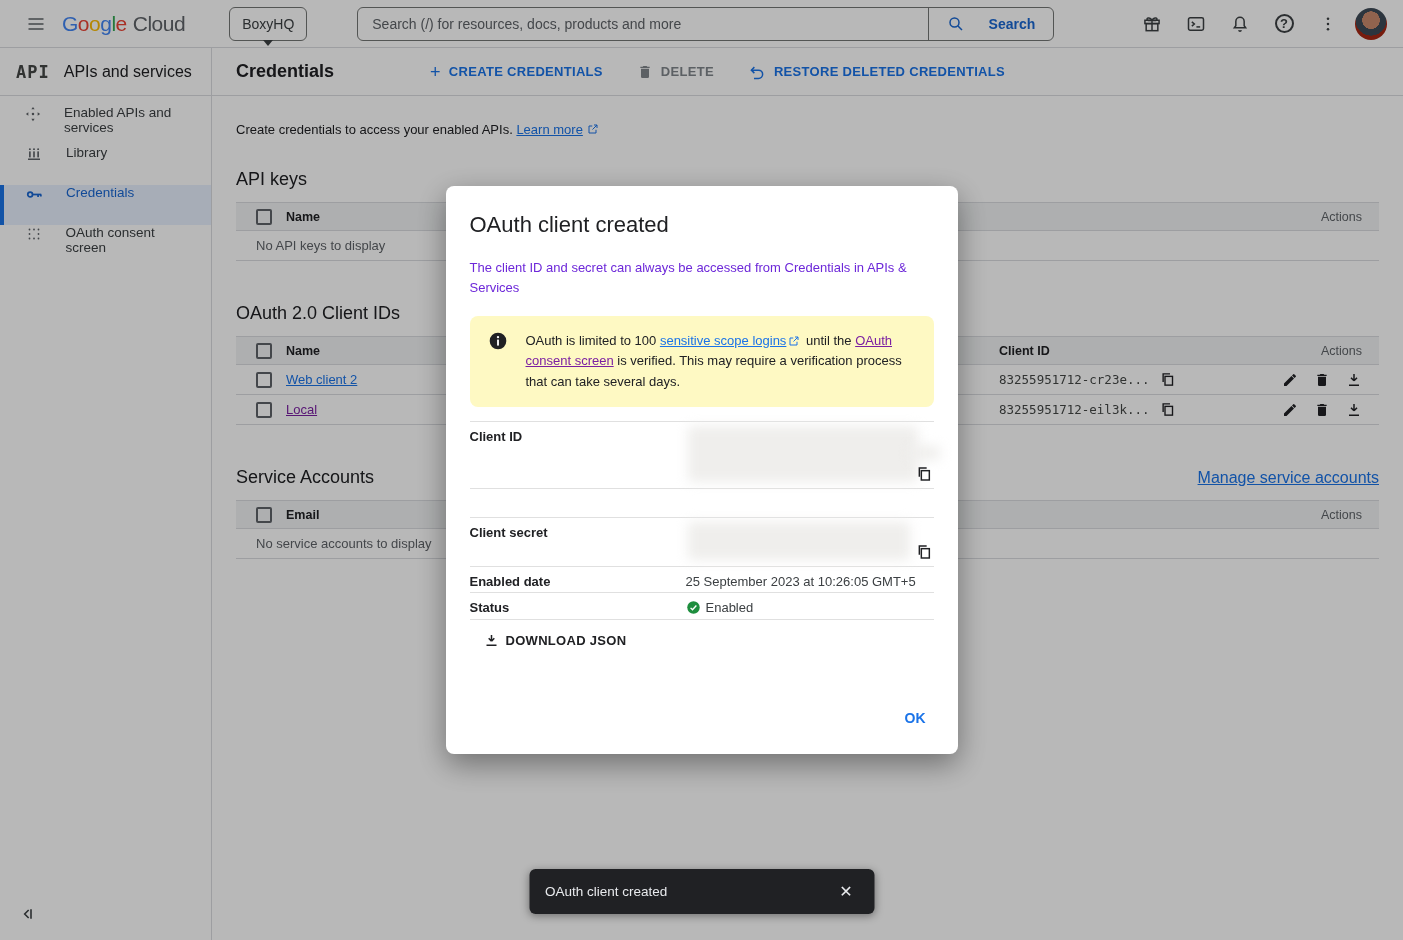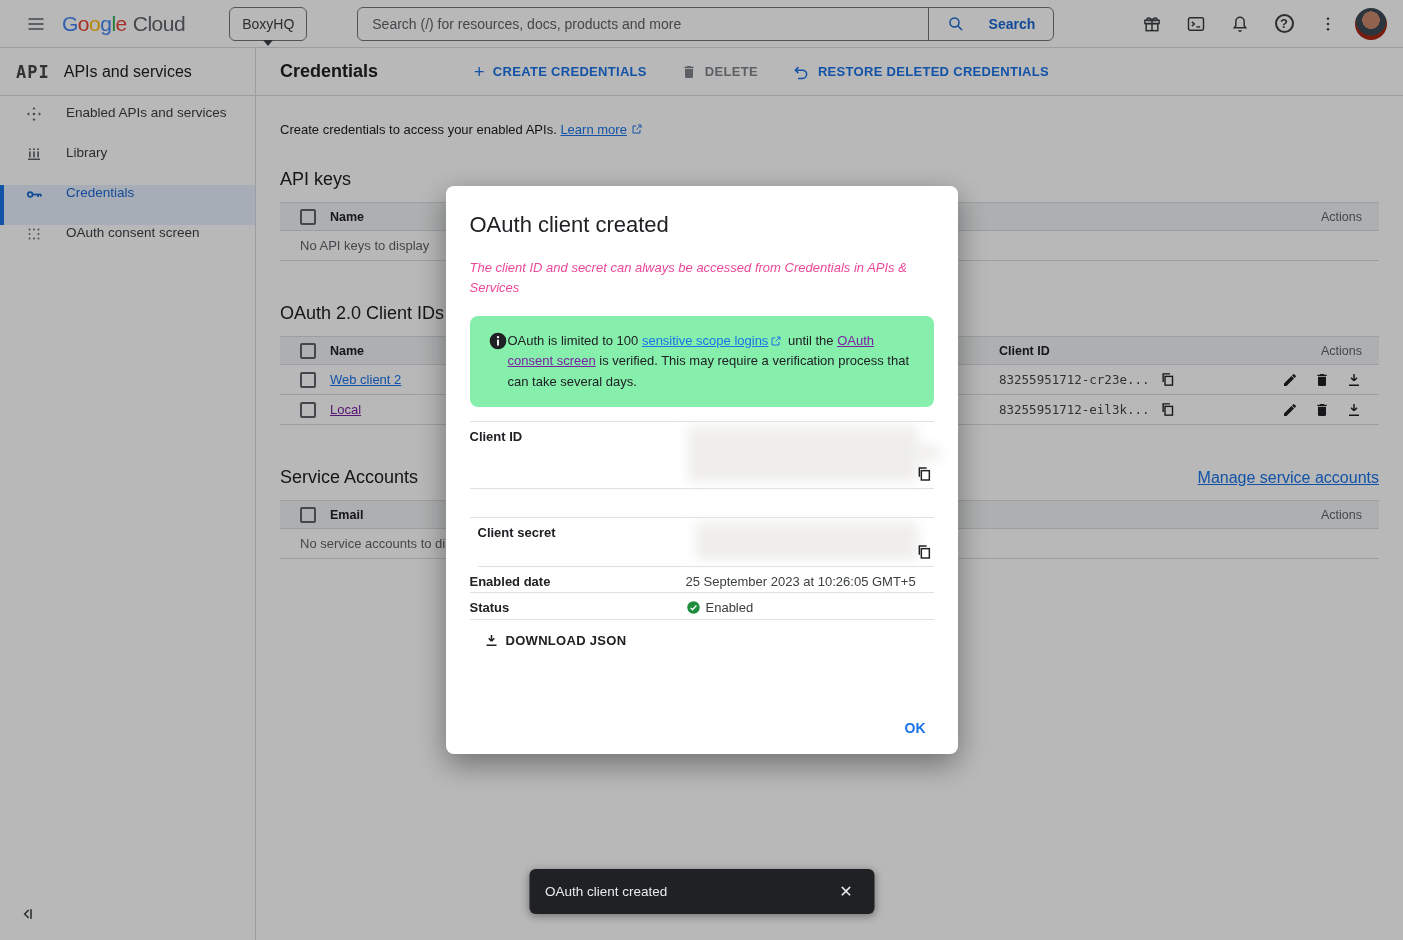--- a/index.html
+++ b/index.html
@@ -26,21 +26,21 @@
   .search-btn { display: flex; align-items: center; gap: 24px; padding: 0 18px; border-left: 1px solid #747775;
                 color: #1967d2; font-weight: bold; font-size: 14px; cursor: pointer; }
   .topbar-right { margin-left: auto; display: flex; align-items: center; gap: 10px; }
   .tb-icon { width: 34px; height: 34px; display: flex; align-items: center; justify-content: center; cursor: pointer; }
   .help-circle { width: 19px; height: 19px; border: 2px solid #3c4043; border-radius: 50%; color: #3c4043;
                  font-size: 13px; font-weight: bold; display: flex; align-items: center; justify-content: center; }
   .avatar { width: 32px; height: 32px; border-radius: 50%; background: radial-gradient(circle at 50% 38%, #c98a6d 0 34%, #3e4a56 35% 60%, #a52714 61%); cursor: pointer; }
 
   
   .app { display: flex; height: 892px; position: relative; z-index: 0; }
-  .sidebar { width: 256px; background: #fff; border-right: 1px solid #dadce0; position: relative; }
+  .sidebar { width: 212px; background: #fff; border-right: 1px solid #dadce0; position: relative; }
   .sidebar-header { height: 48px; display: flex; align-items: center; gap: 14px; padding: 0 16px; border-bottom: 1px solid #dadce0; }
   .api-logo { font-family: "DejaVu Sans Mono", monospace; font-weight: bold; font-size: 17px; color: #444746; letter-spacing: 1px; }
   .sidebar-title { font-size: 16px; color: #202124; }
   .nav { padding-top: 9px; }
   .nav-item { height: 40px; display: flex; align-items: flex-start; gap: 22px; padding: 0 16px 0 20px;
               font-size: 13.5px; color: #3c4043; cursor: pointer; border-left: 4px solid transparent; }
   .nav-item .nav-ic { width: 20px; display: flex; justify-content: center; }
   .nav-item.selected { background: #e8f0fe; border-left-color: #1a73e8; color: #1967d2; }
   .collapse-btn { position: absolute; bottom: 14px; left: 20px; cursor: pointer; }
 
@@ -77,42 +77,42 @@
   .icon-btn { cursor: pointer; display: inline-flex; }
 
   
   .scrim { position: fixed; inset: 0; background: rgba(0,0,0,0.28); z-index: 40; }
 
   
   .dialog { position: fixed; top: 186px; left: 50%; transform: translateX(-50%); width: 512px; height: 568px;
             background: #fff; border-radius: 8px; box-shadow: 0 10px 30px rgba(0,0,0,0.4); z-index: 50;
             padding: 26px 24px 24px 24px; }
   .dialog-title { font-size: 22px; font-weight: normal; color: #202124; }
-  .dialog-body { font-size: 13px; color: #ec4899; line-height: 1.55; margin-top: 20px; width: 440px; font-style: italic; }
-  .notice { margin-top: 18px; background: #86efac; border-radius: 8px; padding: 15px 16px 15px 18px;
-            display: flex; align-items: flex-start; }
+  .dialog-body { font-size: 13px; color: #6d28d9; line-height: 1.55; margin-top: 20px; width: 440px; }
+  .notice { margin-top: 18px; background: #fef9c3; border-radius: 8px; padding: 15px 16px 15px 18px;
+            display: flex; gap: 18px; align-items: flex-start; }
   .notice-text { font-size: 13px; color: #202124; line-height: 1.55; }
   .notice-text .ext { display: inline-flex; vertical-align: -2px; margin: 0 2px; }
   .visited-link { color: #7b1fa2; text-decoration: underline; cursor: pointer; }
   .details { margin-top: 14px; }
   .drow { display: flex; border-bottom: 1px solid #e0e0e0; position: relative; }
   .drow.first { border-top: 1px solid #e0e0e0; }
   .dlabel { width: 216px; font-size: 13px; font-weight: bold; color: #202124; padding-top: 7px; }
   .dvalue { flex: 1; position: relative; font-size: 13px; color: #3c4043; padding-top: 7px; }
   .row-cid { height: 68px; }
   .row-spacer { height: 29px; border-bottom: 1px solid #e0e0e0; }
-  .row-secret { height: 49px; margin-left: 8px; }
+  .row-secret { height: 49px; }
   .row-date { height: 26px; }
   .row-status { height: 27px; }
   .blur-blob { position: absolute; background: #efeeec; filter: blur(6px); border-radius: 4px; }
   .copy-corner { position: absolute; right: 2px; bottom: 3px; cursor: pointer; }
   .status-val { display: flex; align-items: center; gap: 5px; }
   .download-btn { margin-top: 13px; margin-left: 14px; display: inline-flex; align-items: center; gap: 7px;
                   font-size: 13px; font-weight: bold; letter-spacing: .3px; color: #202124; cursor: pointer; }
-  .ok-btn { position: absolute; right: 24px; bottom: 12px; color: #1a73e8; font-size: 14px; font-weight: bold; cursor: pointer; padding: 6px 8px; }
+  .ok-btn { position: absolute; right: 24px; bottom: 22px; color: #1a73e8; font-size: 14px; font-weight: bold; cursor: pointer; padding: 6px 8px; }
 
   
   .toast { position: fixed; left: 50%; transform: translateX(-50%); bottom: 26px; width: 345px; height: 45px;
            background: #202124; border-radius: 6px; display: flex; align-items: center; padding: 0 14px 0 16px;
            z-index: 60; box-shadow: 0 2px 8px rgba(0,0,0,0.4); }
   .toast-msg { color: #e8eaed; font-size: 13.5px; }
   .toast-close { margin-left: auto; color: #e8eaed; font-size: 16px; cursor: pointer; width: 28px; height: 28px;
                  display: flex; align-items: center; justify-content: center; }
 </style>
 </head>

